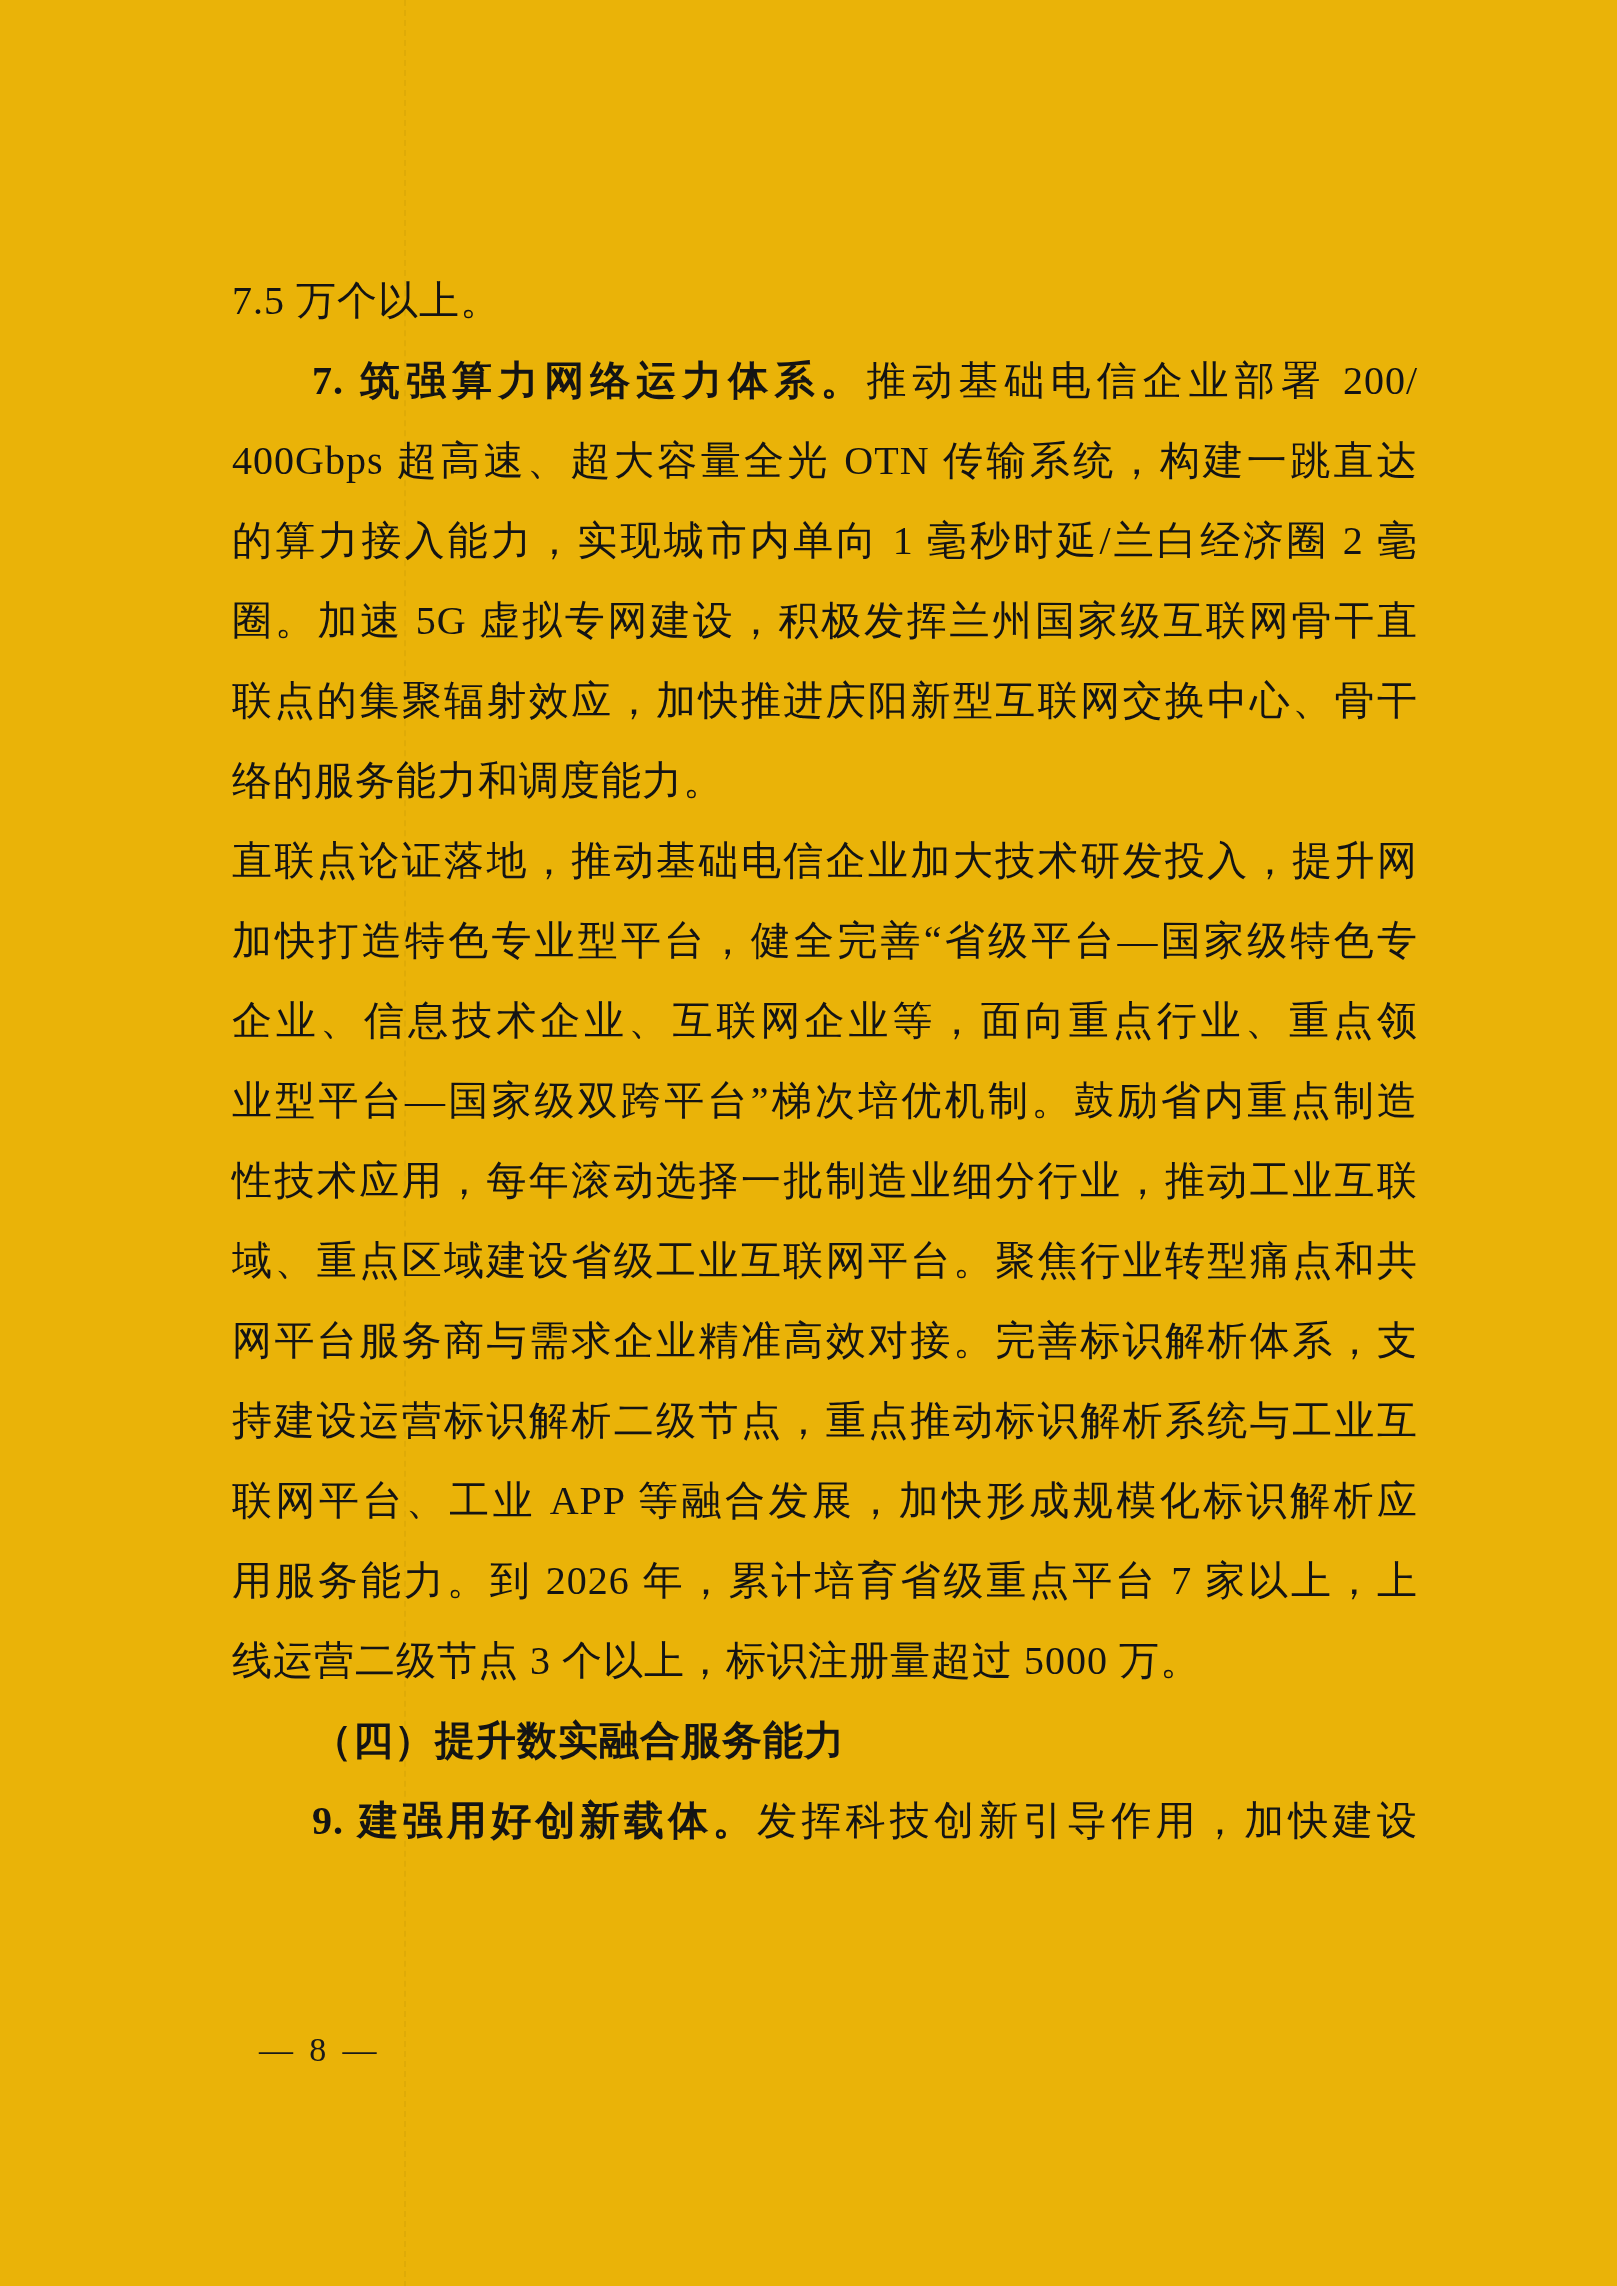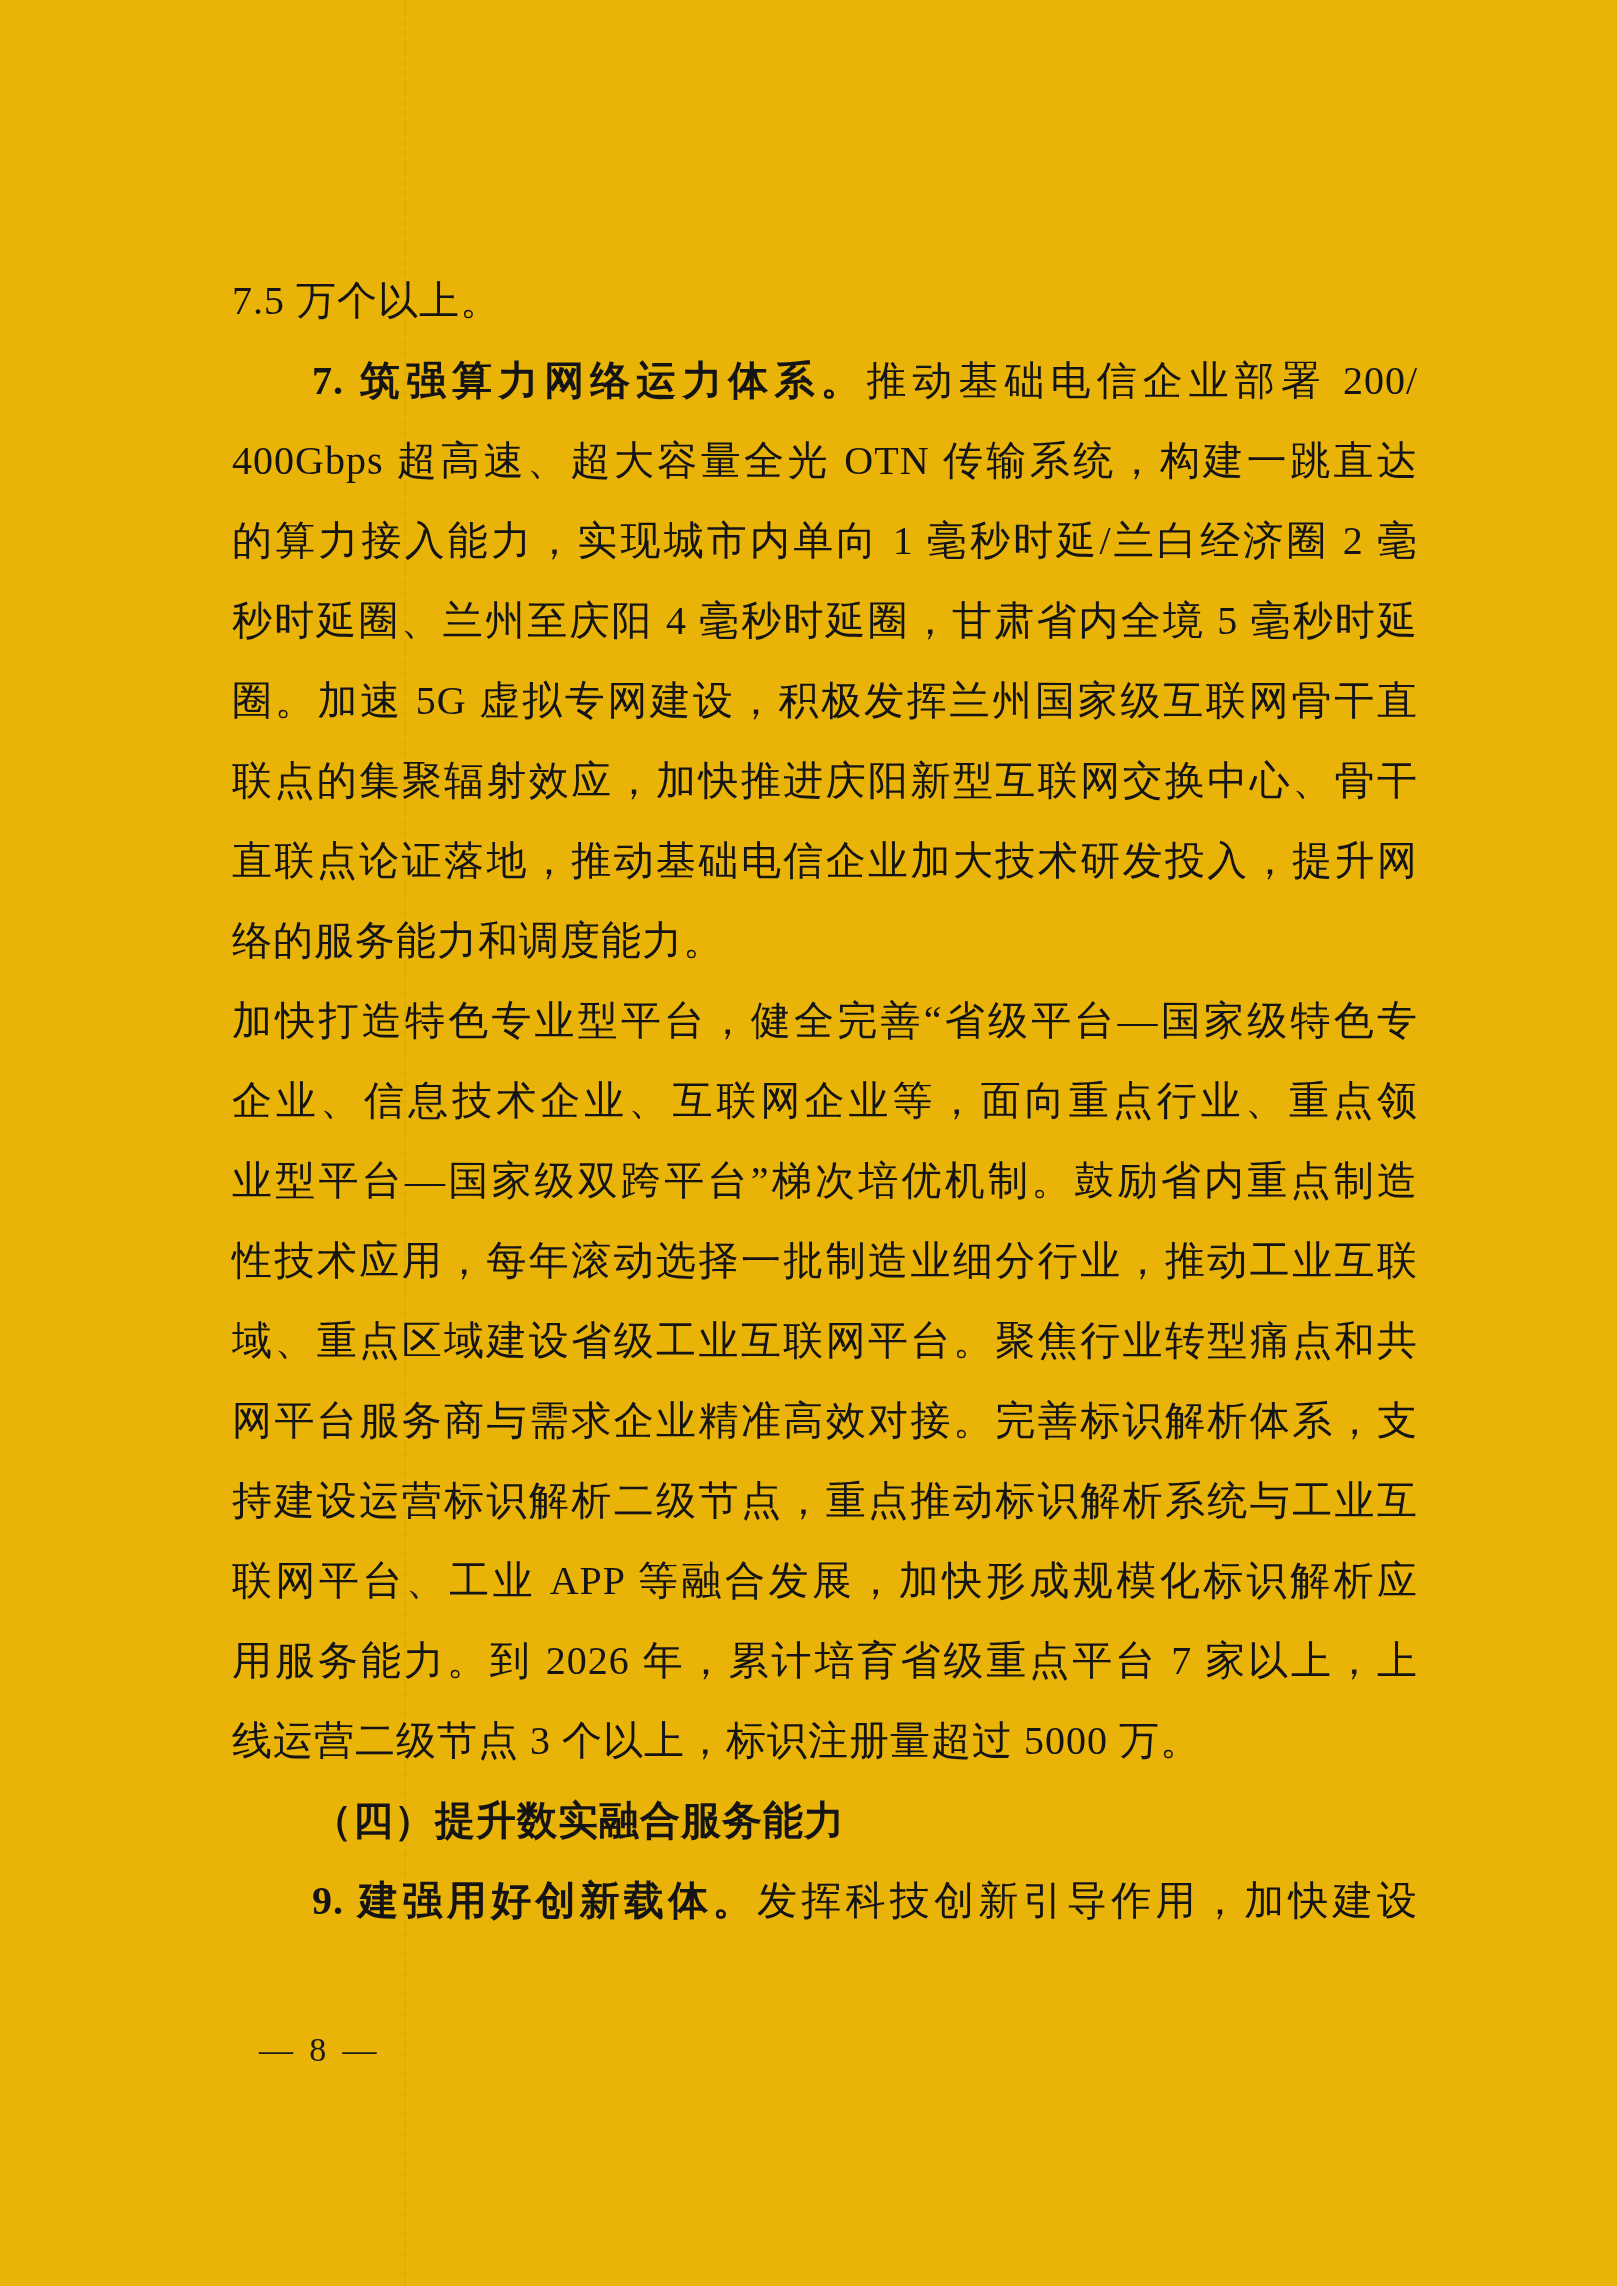--- a/index.html
+++ b/index.html
@@ -58,25 +58,24 @@
 </head>
 <body>
 
 <div class="page">
   <div class="artifact"></div>
   <div class="text-block">
       <div class="line no-j"><span class="seg">7.5 万个以上。</span></div>
       <div class="line indent"><span class="seg bold">7. 筑强算力网络运力体系。</span><span class="seg">推动基础电信企业部署 200/</span></div>
       <div class="line"><span class="seg">400Gbps 超高速、超大容量全光 OTN 传输系统，构建一跳直达</span></div>
       <div class="line"><span class="seg">的算力接入能力，实现城市内单向 1 毫秒时延/兰白经济圈 2 毫</span></div>
-      <div class="line"><span class="seg">秒时延圈、兰州至庆阳 4 毫秒时延圈，甘肃省内全境 5 毫秒时延</span></div>
       <div class="line"><span class="seg">圈。加速 5G 虚拟专网建设，积极发挥兰州国家级互联网骨干直</span></div>
       <div class="line"><span class="seg">联点的集聚辐射效应，加快推进庆阳新型互联网交换中心、骨干</span></div>
+      <div class="line no-j"><span class="seg">络的服务能力和调度能力。</span></div>
       <div class="line"><span class="seg">直联点论证落地，推动基础电信企业加大技术研发投入，提升网</span></div>
-      <div class="line no-j"><span class="seg">络的服务能力和调度能力。</span></div>
       <div class="line"><span class="seg">加快打造特色专业型平台，健全完善“省级平台—国家级特色专</span></div>
       <div class="line"><span class="seg">企业、信息技术企业、互联网企业等，面向重点行业、重点领</span></div>
       <div class="line"><span class="seg">业型平台—国家级双跨平台”梯次培优机制。鼓励省内重点制造</span></div>
       <div class="line"><span class="seg">性技术应用，每年滚动选择一批制造业细分行业，推动工业互联</span></div>
       <div class="line"><span class="seg">域、重点区域建设省级工业互联网平台。聚焦行业转型痛点和共</span></div>
       <div class="line"><span class="seg">网平台服务商与需求企业精准高效对接。完善标识解析体系，支</span></div>
       <div class="line"><span class="seg">持建设运营标识解析二级节点，重点推动标识解析系统与工业互</span></div>
       <div class="line"><span class="seg">联网平台、工业 APP 等融合发展，加快形成规模化标识解析应</span></div>
       <div class="line"><span class="seg">用服务能力。到 2026 年，累计培育省级重点平台 7 家以上，上</span></div>
       <div class="line no-j"><span class="seg">线运营二级节点 3 个以上，标识注册量超过 5000 万。</span></div>

